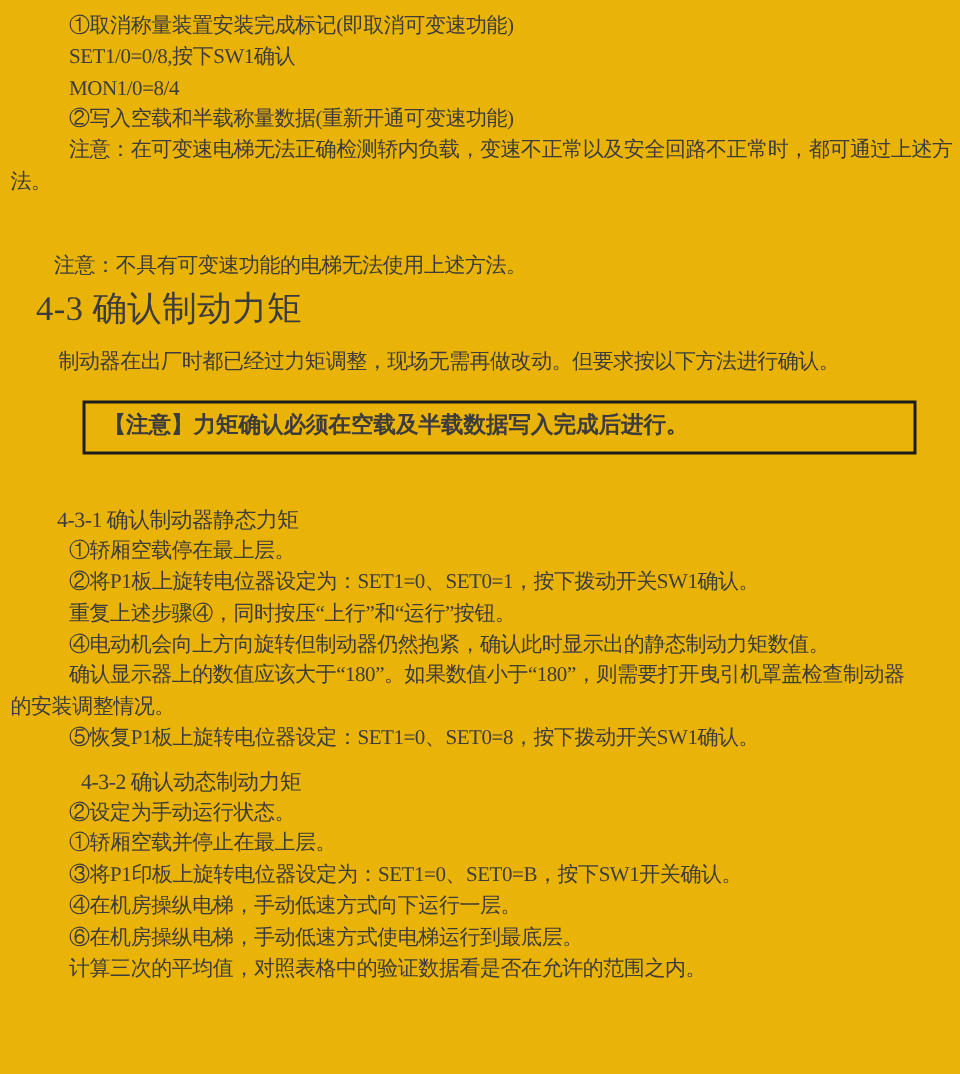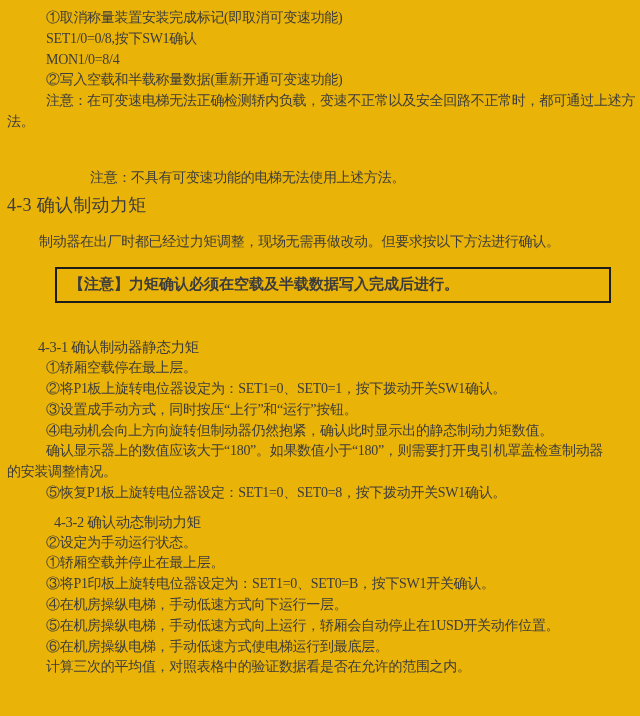--- a/index.html
+++ b/index.html
@@ -10,24 +10,24 @@
     color:#3c3c3c;
     overflow:hidden;
     font-family:"Liberation Serif","DejaVu Serif",serif;
     font-size:14px;
     letter-spacing:-0.3px;
   }
   .ln{line-height:20.8px;height:20.8px;white-space:nowrap;}
   .ind46{padding-left:46px;}
   .flush{padding-left:7px;}
   .block-top{padding-top:8px;}
-  .standalone-note{margin-top:35px;padding-left:90px;}
+  .standalone-note{margin-top:35px;padding-left:36px;}
   .h-main{
-    margin-top:4px;padding-left:7px;
-    font-size:18px;line-height:25px;height:25px;
+    margin-top:4px;padding-left:24px;
+    font-size:23px;line-height:25px;height:25px;
     white-space:nowrap;letter-spacing:0.3px;
   }
   .intro{margin-top:14px;padding-left:39px;}
   .notice-box{
     box-sizing:border-box;
     margin:15px 0 0 55px;
     width:556px;height:36px;
     border:2px solid #1c1c1c;
     padding-left:12px;
     font-weight:bold;font-size:15px;line-height:31px;
@@ -58,32 +58,31 @@
 
   <div class="notice-box">
     <span>【注意】力矩确认必须在空载及半载数据写入完成后进行。</span>
   </div>
 
   <div class="ln subhead">4-3-1 确认制动器静态力矩</div>
 
   <div>
     <div class="ln ind46">①轿厢空载停在最上层。</div>
     <div class="ln ind46">②将P1板上旋转电位器设定为：SET1=0、SET0=1，按下拨动开关SW1确认。</div>
-    <div class="ln ind46">③设置成手动方式，同时按压“上行”和“运行”按钮。</div>
+    <div class="ln ind46">重复上述步骤④，同时按压“上行”和“运行”按钮。</div>
     <div class="ln ind46">④电动机会向上方向旋转但制动器仍然抱紧，确认此时显示出的静态制动力矩数值。</div>
     <div class="ln ind46">确认显示器上的数值应该大于“180”。如果数值小于“180”，则需要打开曳引机罩盖检查制动器</div>
     <div class="ln flush">的安装调整情况。</div>
     <div class="ln ind46">⑤恢复P1板上旋转电位器设定：SET1=0、SET0=8，按下拨动开关SW1确认。</div>
   </div>
 
   <div class="ln subhead2">4-3-2 确认动态制动力矩</div>
 
   <div>
     <div class="ln ind46">②设定为手动运行状态。</div>
     <div class="ln ind46">①轿厢空载并停止在最上层。</div>
     <div class="ln ind46">③将P1印板上旋转电位器设定为：SET1=0、SET0=B，按下SW1开关确认。</div>
     <div class="ln ind46">④在机房操纵电梯，手动低速方式向下运行一层。</div>
-    <div class="ln ind46">⑤在机房操纵电梯，手动低速方式向上运行，轿厢会自动停止在1USD开关动作位置。</div>
     <div class="ln ind46">⑥在机房操纵电梯，手动低速方式使电梯运行到最底层。</div>
     <div class="ln ind46">计算三次的平均值，对照表格中的验证数据看是否在允许的范围之内。</div>
   </div>
 
 </div>
 
 </body></html>

